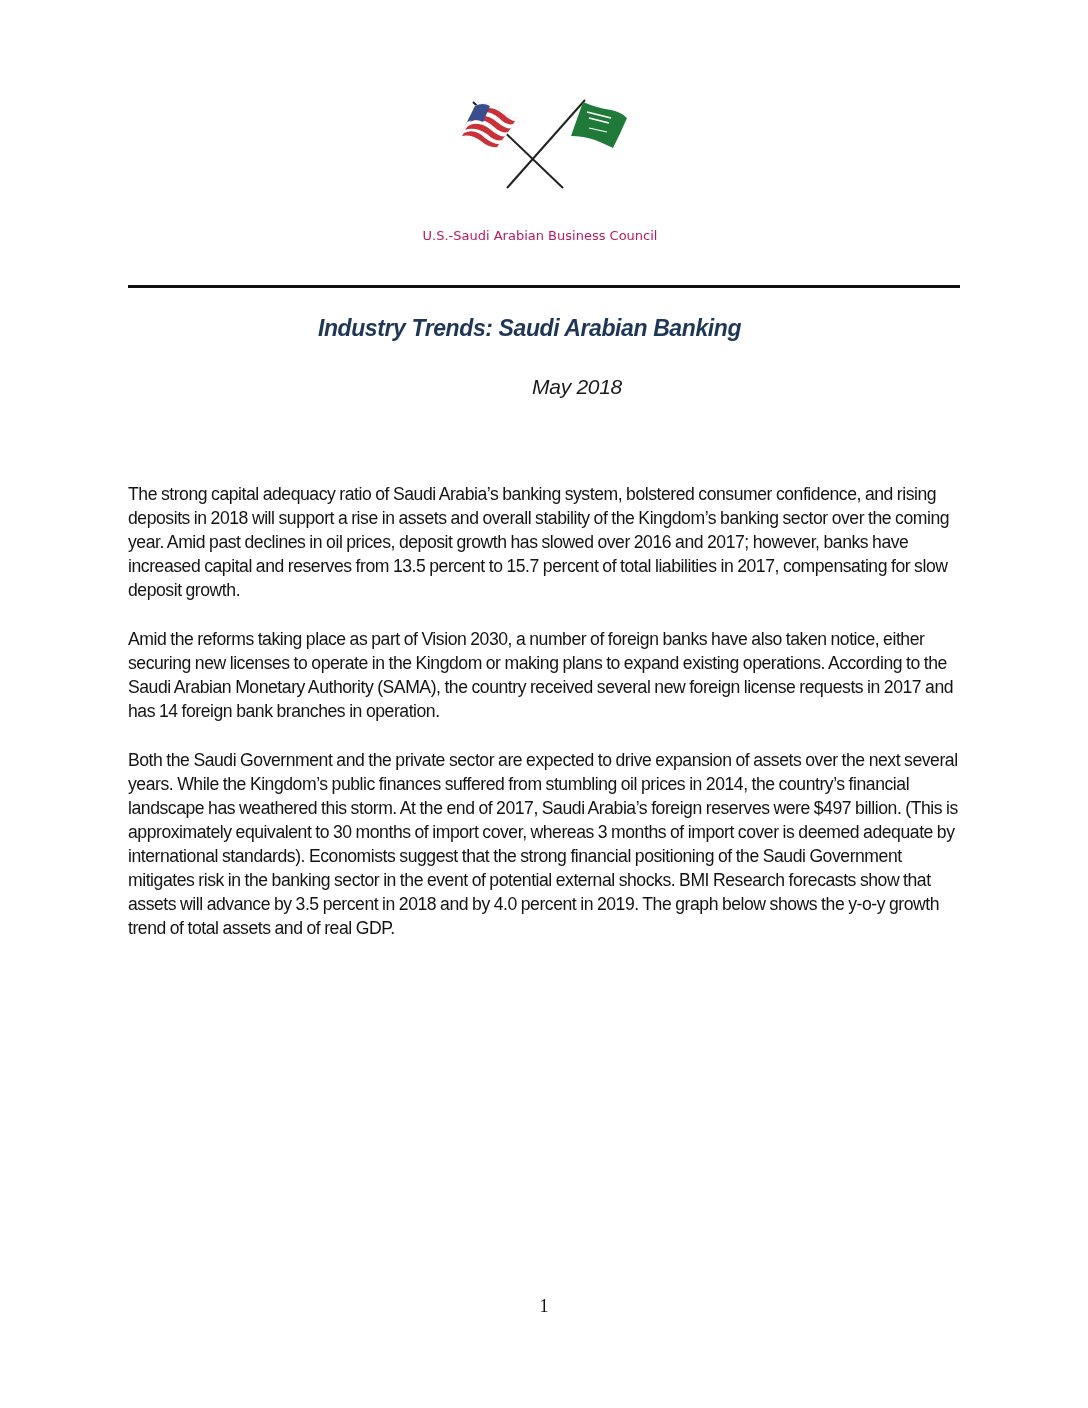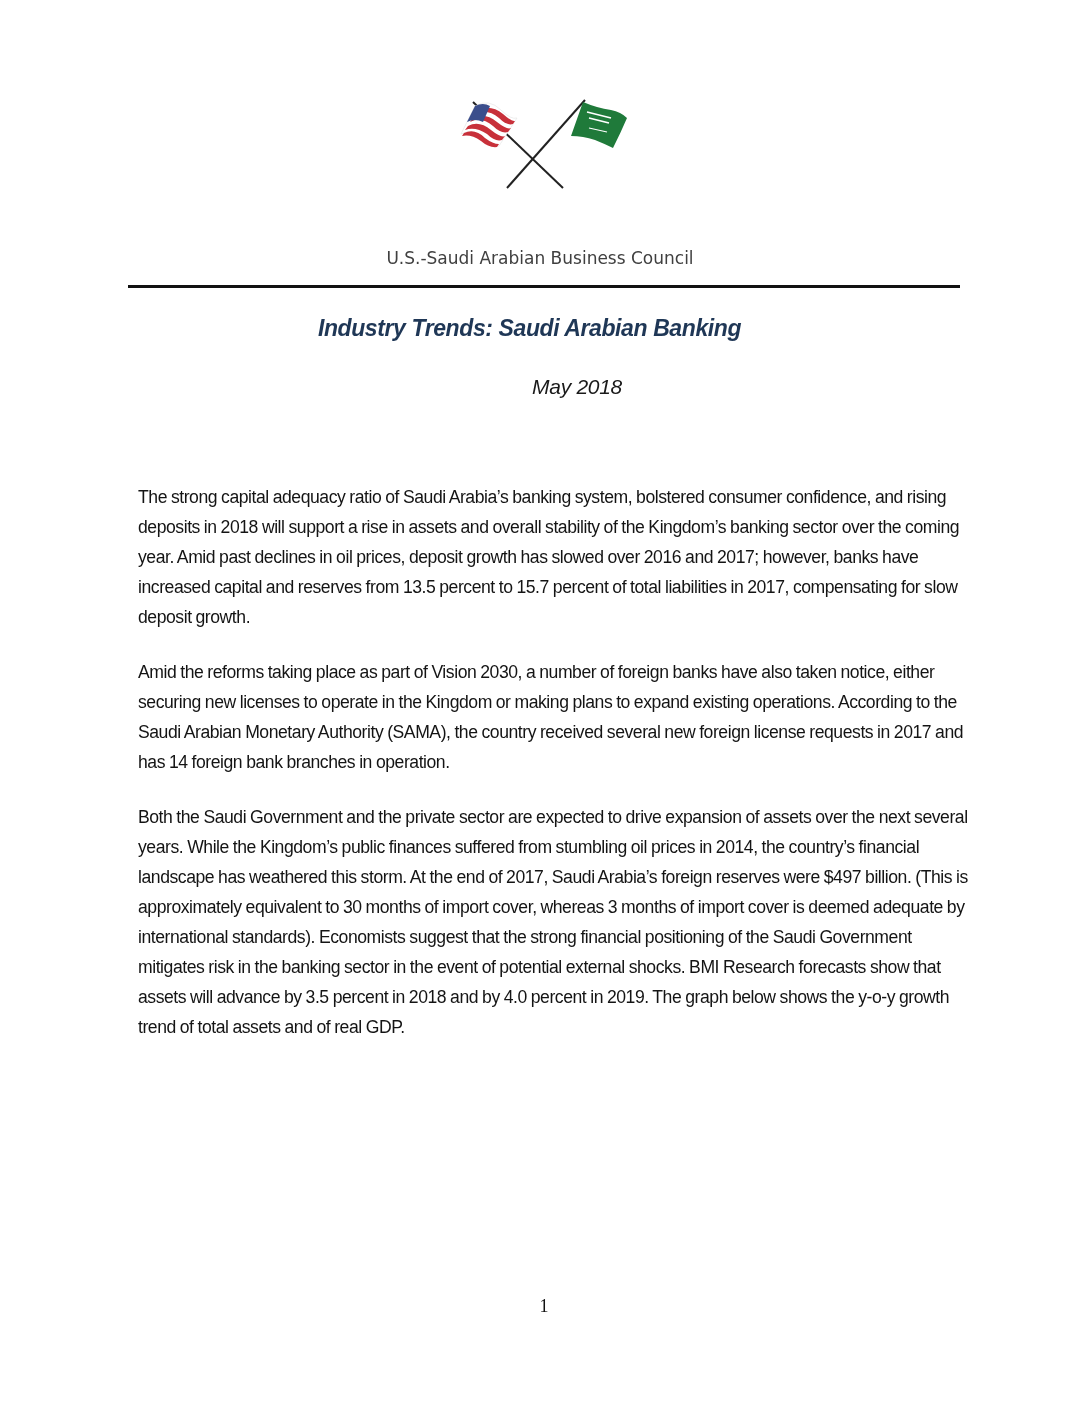--- a/index.html
+++ b/index.html
@@ -1,29 +1,29 @@
 <!DOCTYPE html>
 <html><head>
   <meta charset="utf-8">
   <style>
     html, body { margin: 0; padding: 0; background: #ffffff; }
     body { width: 1088px; height: 1408px; position: relative; overflow: hidden; font-family: "Liberation Sans", "DejaVu Sans", sans-serif; color: #1a1a1a; }
     .page { position: absolute; left: 0; top: 0; width: 1088px; height: 1408px; background: #fff; }
 
     .logo { position: absolute; left: 455px; top: 96px; width: 180px; height: 98px; }
     .arabic-name { position: absolute; left: 380px; top: 200px; width: 330px; text-align: center; font-family: "DejaVu Sans", sans-serif; font-size: 22px; color: #3a3a3a; direction: rtl; letter-spacing: 0px; }
-    .english-name { position: absolute; left: 360px; top: 248px; width: 360px; text-align: center; font-family: "DejaVu Sans", sans-serif; font-size: 17px; color: #404040; }
+    .english-name { position: absolute; left: 360px; top: 228px; width: 360px; text-align: center; font-family: "DejaVu Sans", sans-serif; font-size: 13px; color: #be185d; }
 
     .rule { position: absolute; left: 128px; top: 285px; width: 832px; height: 0; border-top: 3px solid #111; }
 
     .title { position: absolute; left: 0; top: 315px; width: 1059px; text-align: center; font-family: "Liberation Sans", sans-serif; font-style: italic; font-weight: bold; font-size: 23px; color: #1f3756; letter-spacing: -0.4px; }
     .date { position: absolute; left: 0; top: 375px; width: 1088px; text-align: center; font-family: "Liberation Sans", sans-serif; font-style: italic; font-size: 21px; color: #1a1a1a; letter-spacing: -0.3px; margin-left: 33px; }
 
     .body { position: absolute; left: 128px; top: 482px; width: 840px; }
-    .para { margin: 0 0 25px 10px; font-size: 17.6px; line-height: 30px; letter-spacing: -0.45px; word-spacing: -0.5px; color: #141414; }
+    .para { margin: 0 0 25px 0; font-size: 17.6px; line-height: 24px; letter-spacing: -0.45px; word-spacing: -0.5px; color: #141414; }
 
     .page-number { position: absolute; left: 0; top: 1296px; width: 1088px; text-align: center; font-family: "Liberation Serif", serif; font-size: 18px; color: #111; }
   </style>
 </head>
 <body>
 
 <div class="page">
 
   <div class="logo">
     <svg width="180" height="98" viewBox="0 0 180 98">

